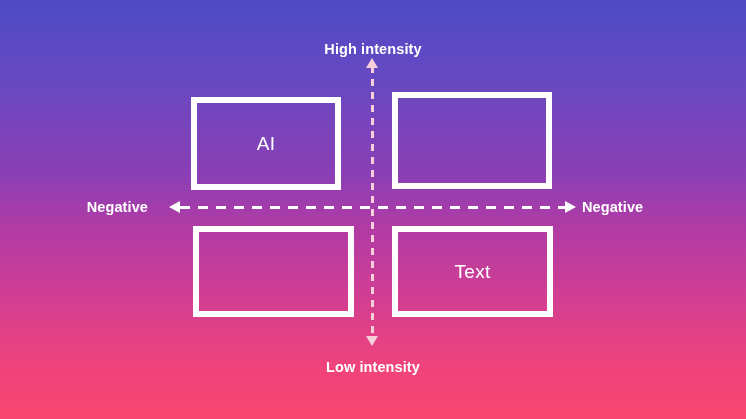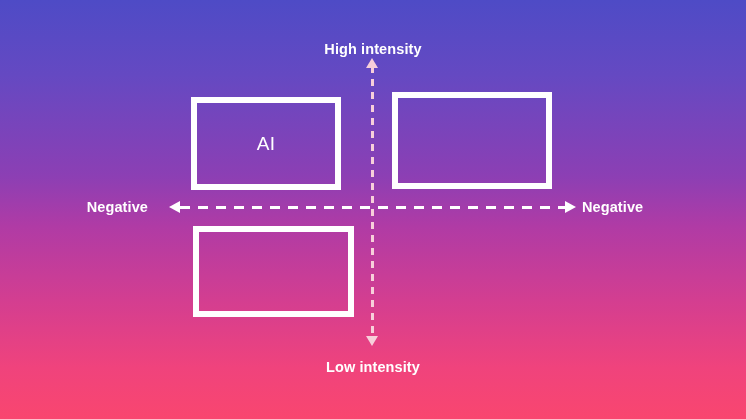--- a/index.html
+++ b/index.html
@@ -149,14 +149,17 @@
   </div>
 
   <div class="quad-box" id="box-tr">
     <span class="quad-label"></span>
   </div>
 
   <div class="quad-box" id="box-bl">
     <span class="quad-label"></span>
   </div>
 
+  <div class="quad-box" id="box-br">
+    <span class="quad-label">Text</span>
+  </div>
 
 </div>
 
 </body></html>

